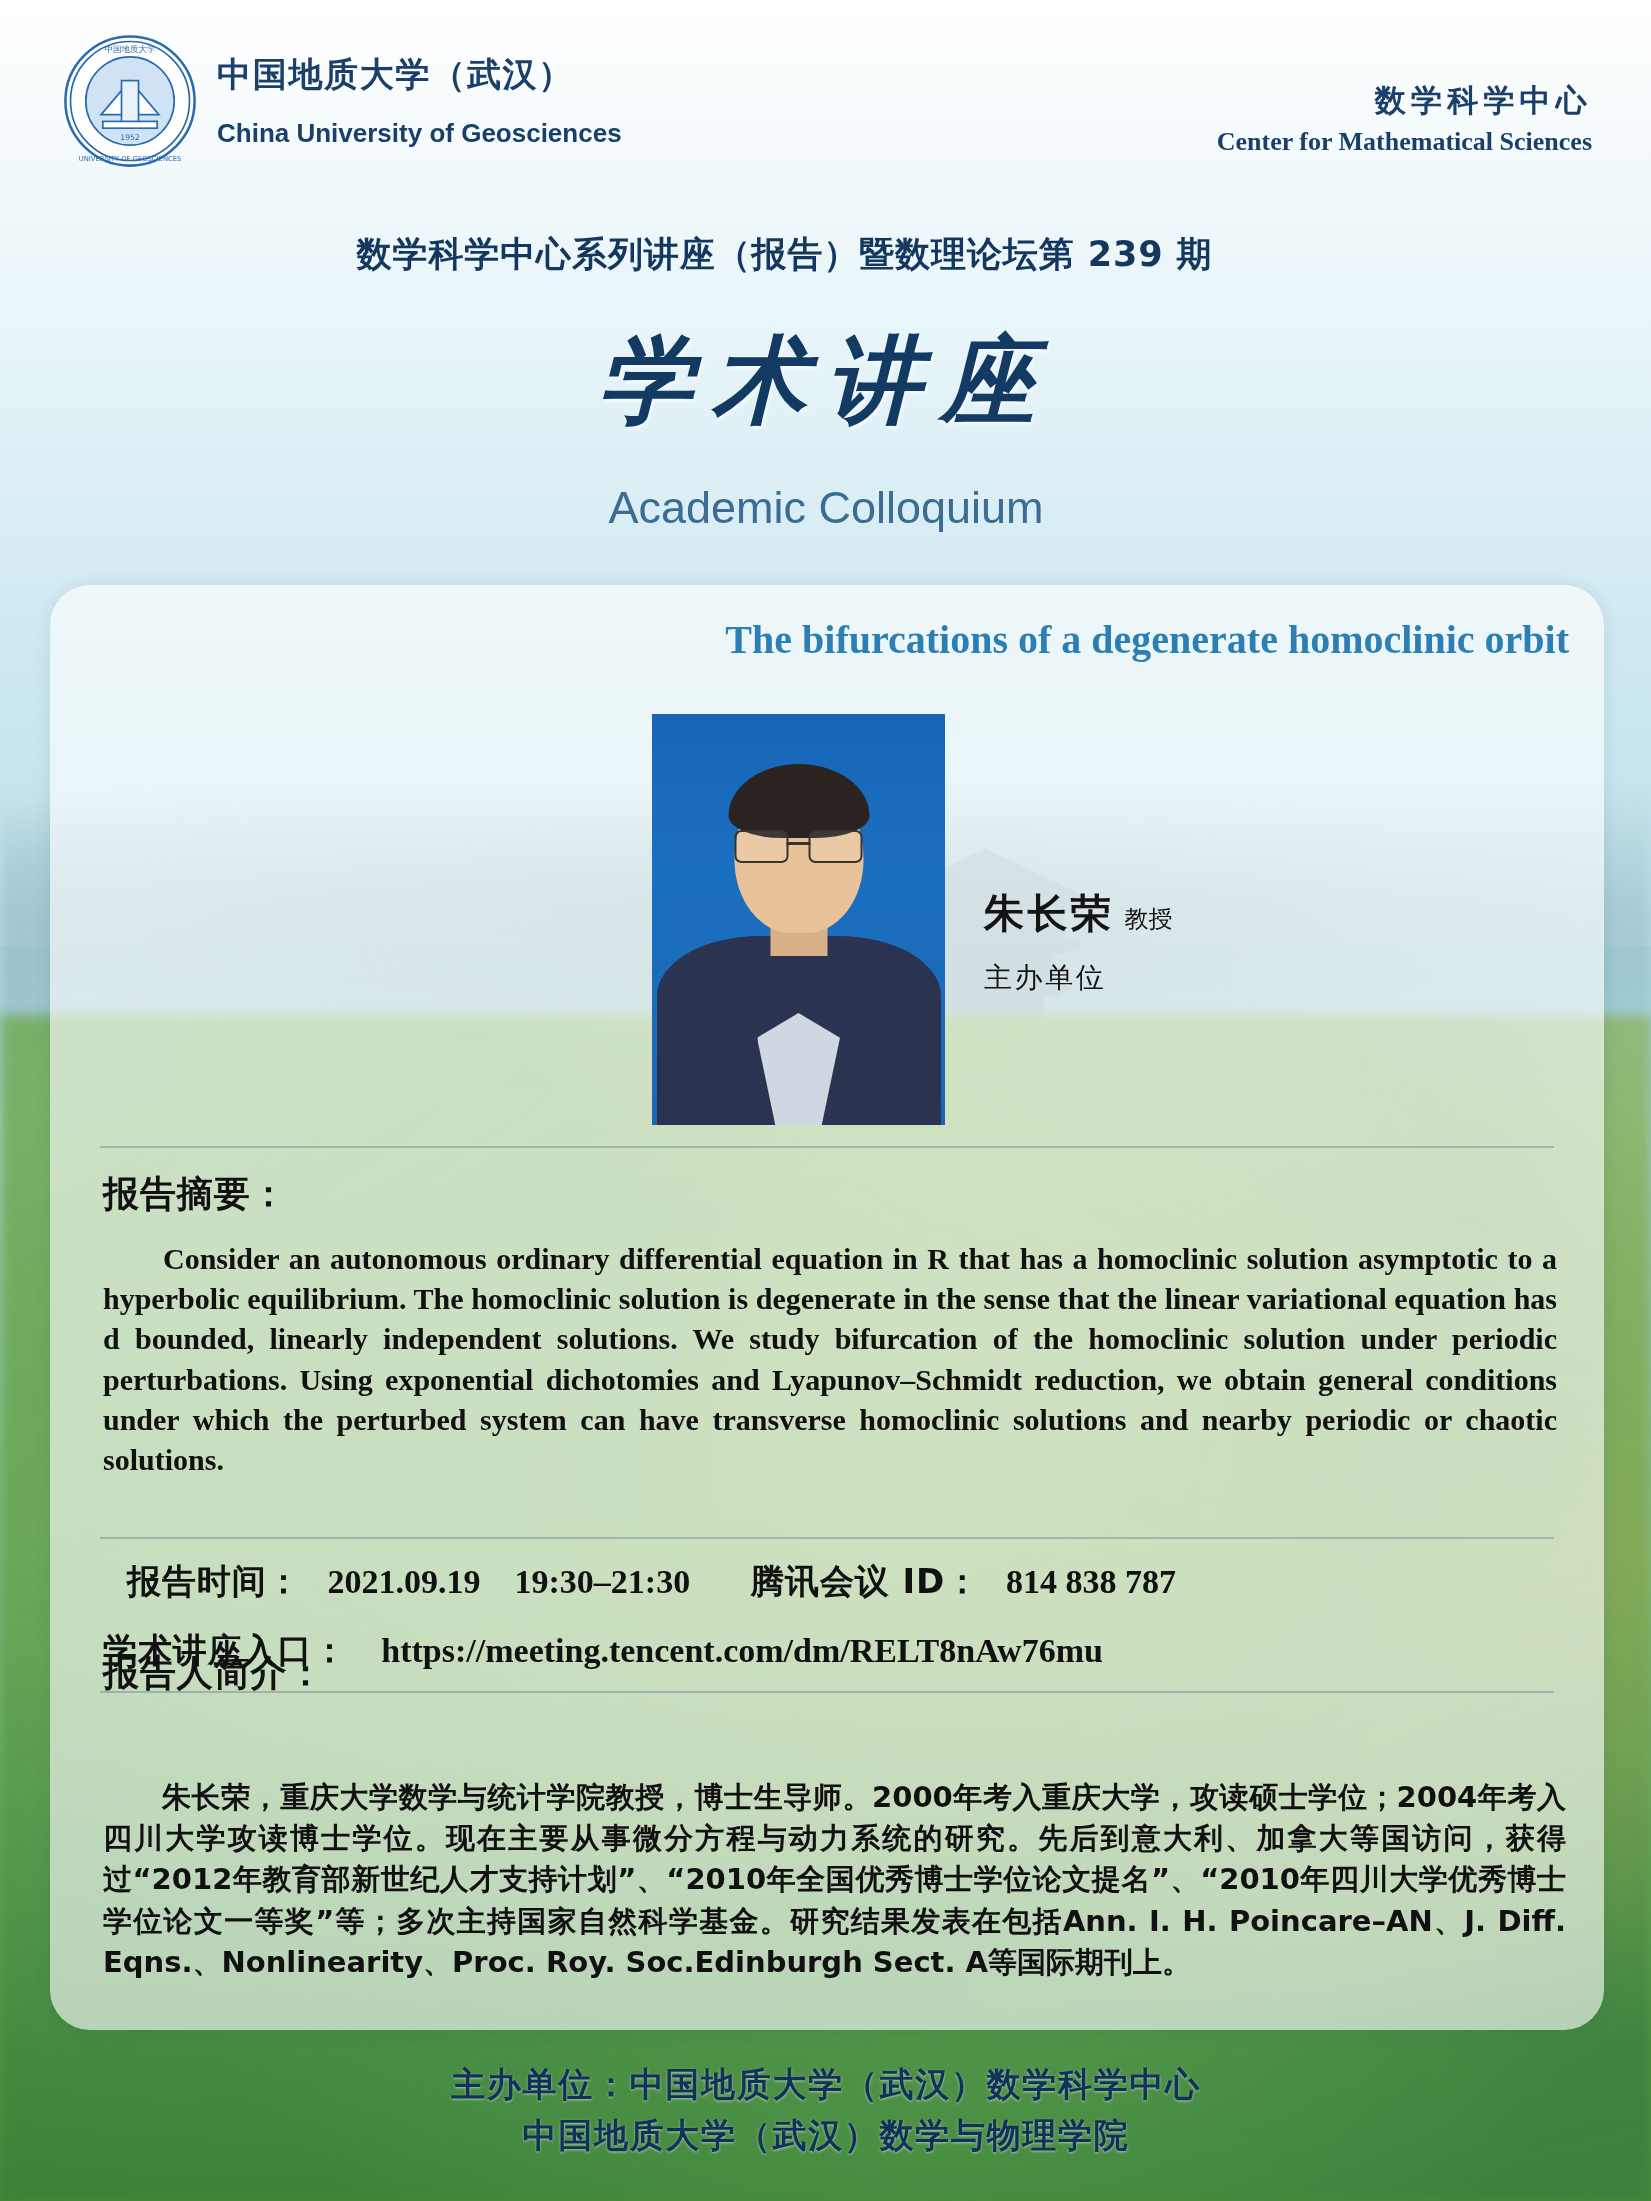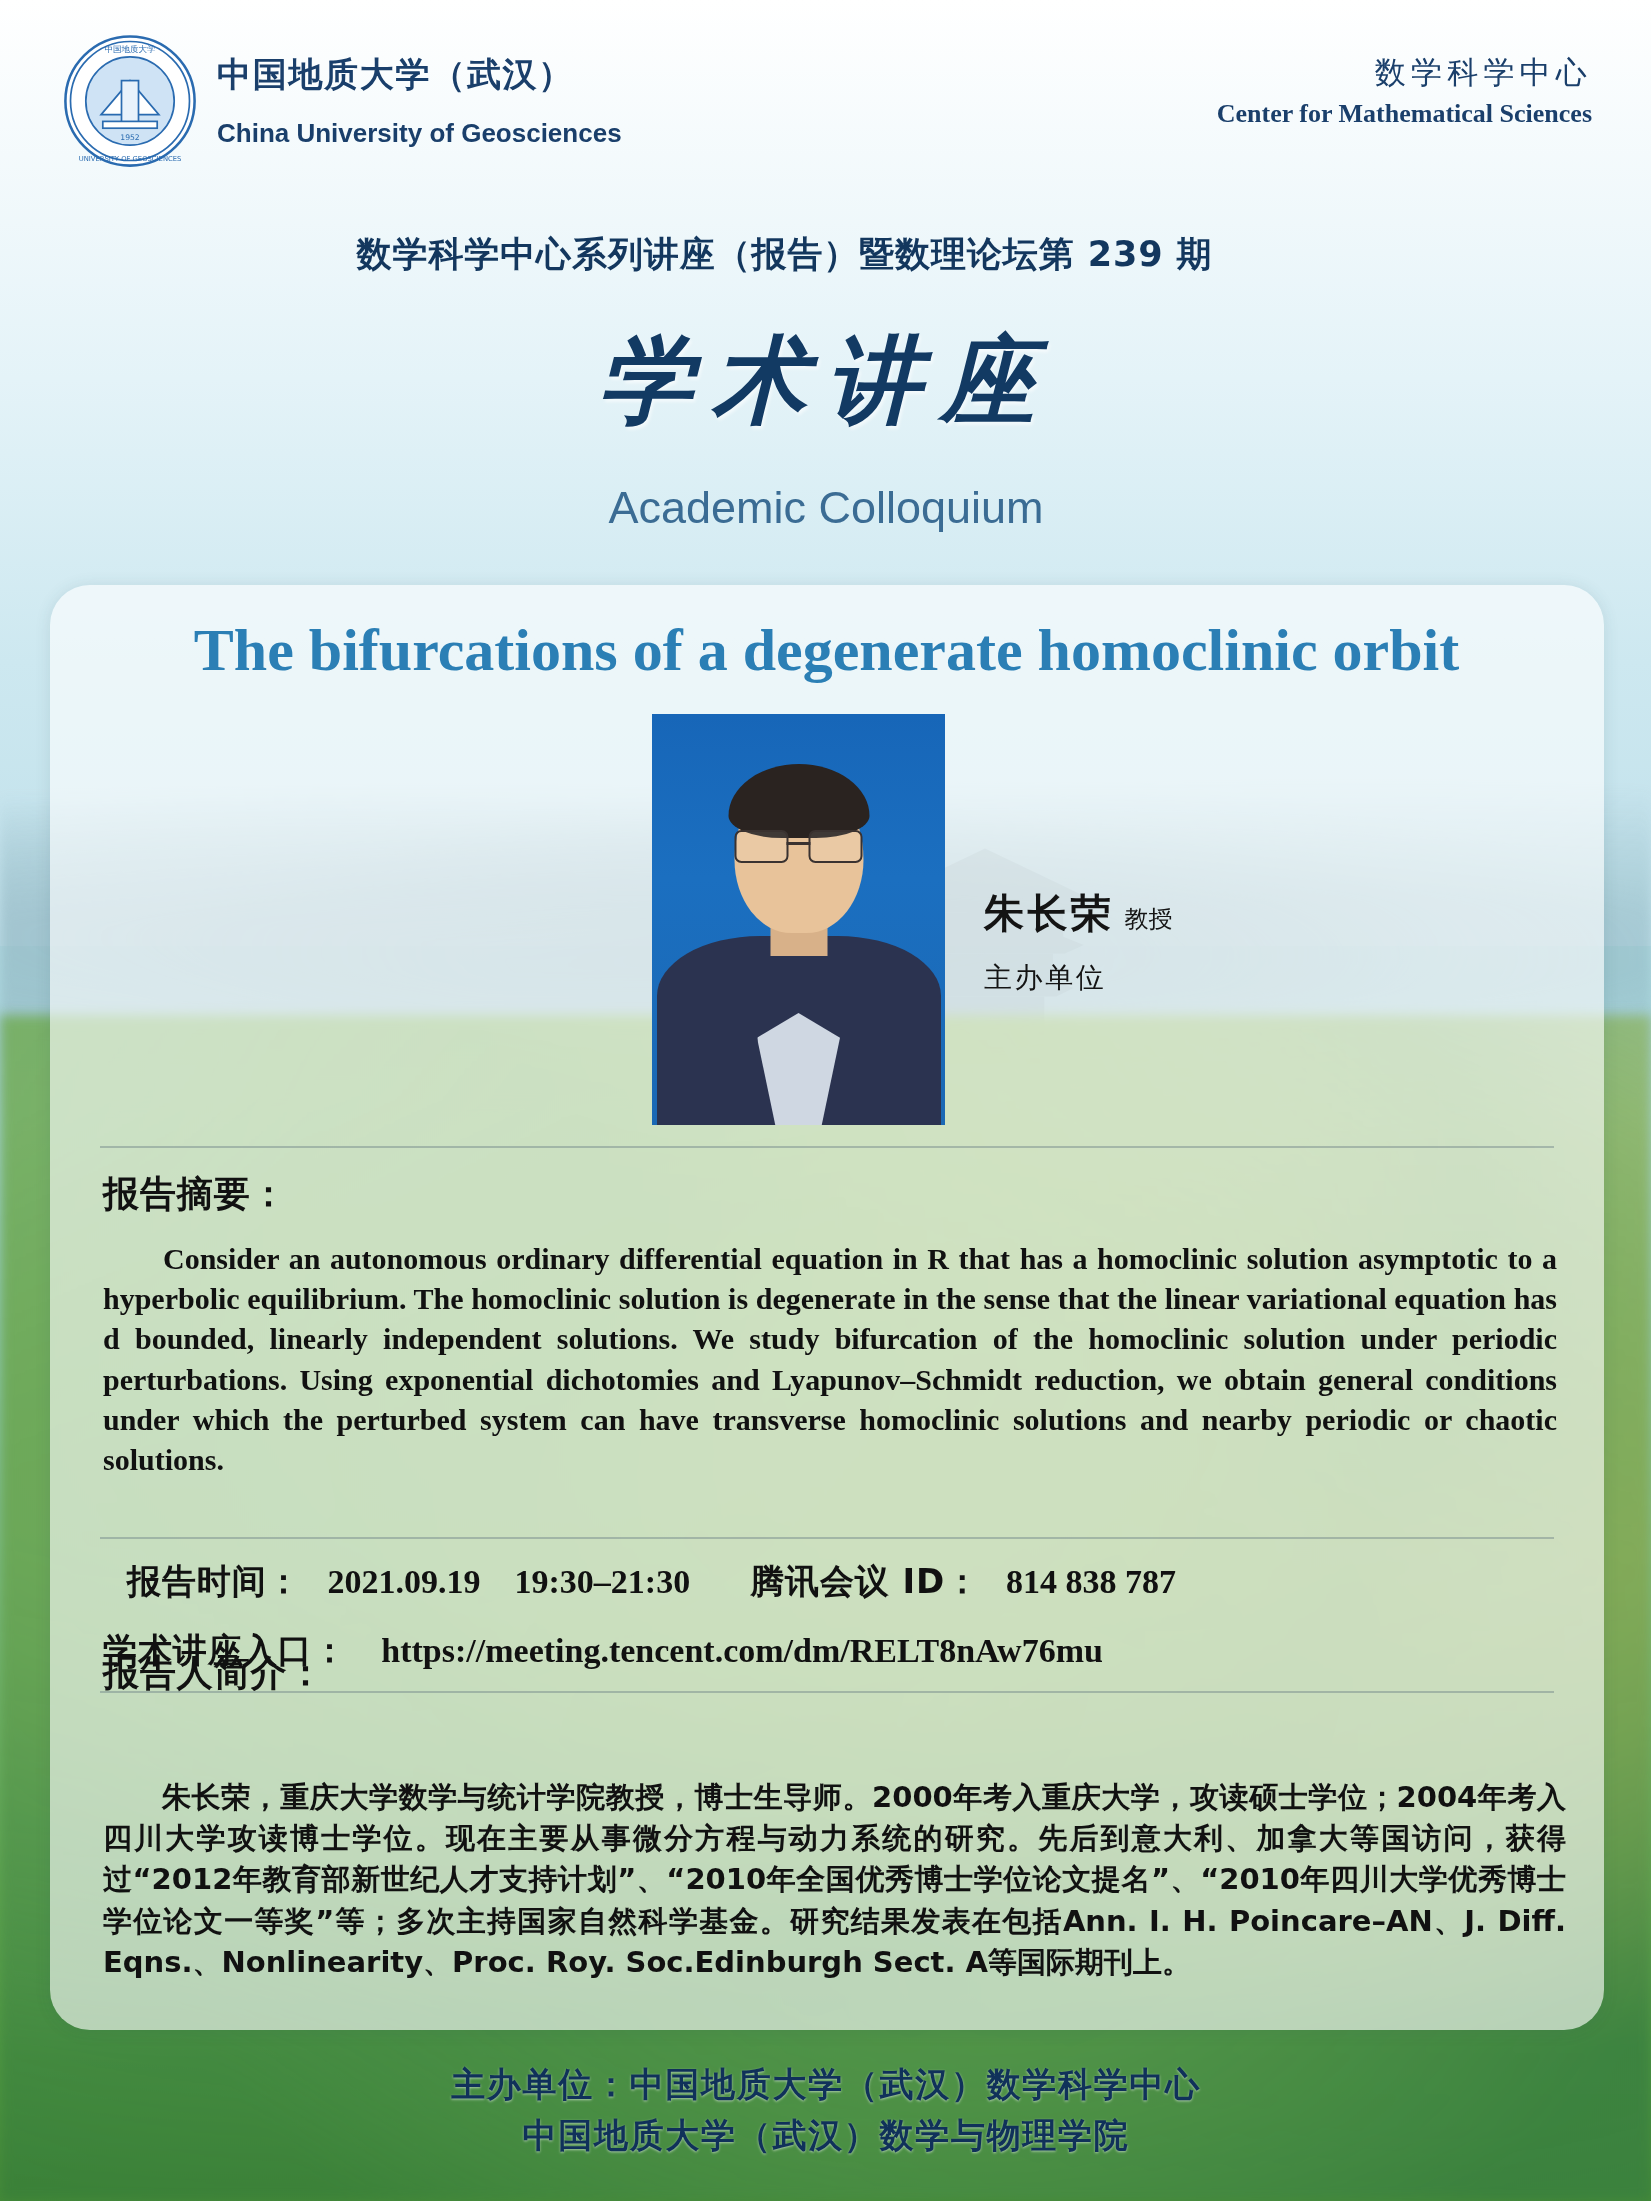--- a/index.html
+++ b/index.html
@@ -97,24 +97,25 @@
     margin-top: 22px;
   }
   .center-names {
     position: absolute;
     right: 60px; top: 53px;
     text-align: right;
   }
   .center-cn {
     font-family: "DejaVu Sans", sans-serif;
     font-size: 31px;
-    font-weight: normal;
+    font-weight: bold;
     letter-spacing: 5.2px;
     color: #1a3f6b;
     line-height: 1.25;
+    margin-top: 28px;
   }
   .center-en {
     font-family: "Liberation Serif", serif;
     font-size: 26px;
     font-weight: bold;
     color: #1a3f6b;
     margin-top: 6.9px;
   }
 
   .series-line {
@@ -154,23 +155,23 @@
     left: 50px; top: 585px;
     width: 1554px; height: 1445px;
     background: rgba(255,255,255,.62);
     border-radius: 40px;
     box-shadow: 0 1.7px 15.5px rgba(40,80,90,.12);
   }
 
   .talk-title {
     position: absolute;
     left: 34px; top: 31px; width: 1485px;
-    text-align: center;
+    text-align: right;
     font-family: "Liberation Serif", serif;
-    font-size: 60px;
+    font-size: 40px;
     font-weight: bold;
     color: #2b7fb5;
   }
 
   .speaker-block {
     position: absolute;
     left: 0; top: 129px; width: 1554px;
     height: 284px;
   }
   .photo {

